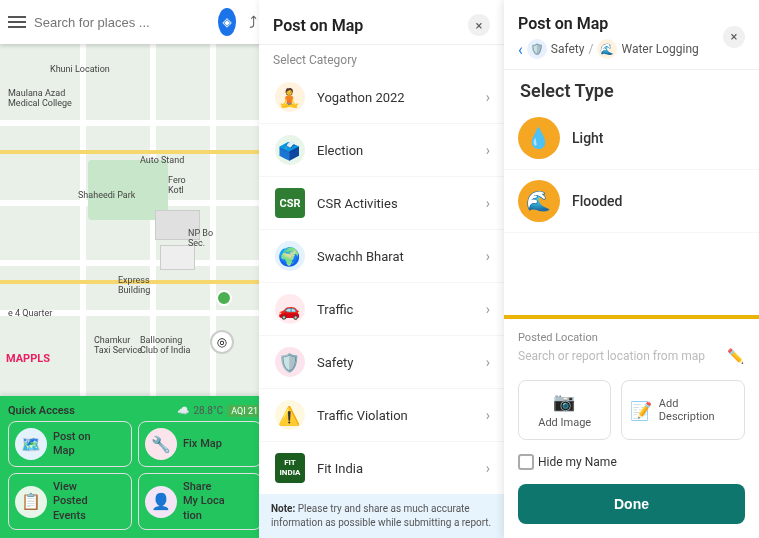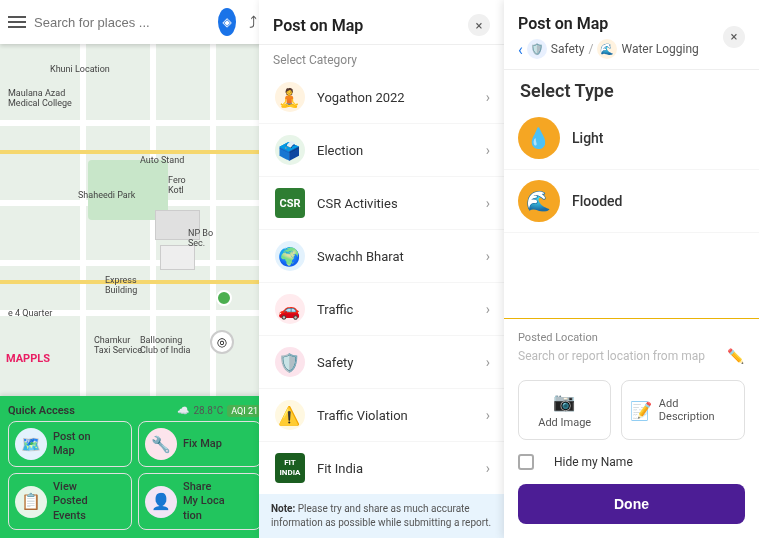--- a/index.html
+++ b/index.html
@@ -320,21 +320,21 @@
     }
 
     .type-label {
       font-size: 14px;
       color: #333;
       font-weight: 500;
     }
 
     .posted-location-section {
       padding: 12px 14px 8px;
-      border-top: 1px solid #eab308;
+      border-top: 4px solid #eab308;
     }
 
     .posted-location-title {
       font-size: 11px;
       color: #888;
       margin-bottom: 4px;
     }
 
     .location-search-row {
       display: flex;
@@ -384,40 +384,40 @@
 
     .add-desc-btn {
       flex: 1.4;
       flex-direction: row;
       gap: 6px;
     }
 
     .hide-name-row {
       display: flex;
       align-items: center;
-      gap: 20px;
+      gap: 4px;
       padding: 6px 14px 10px;
       text-align: right;
     }
 
     .checkbox-custom {
       width: 16px; height: 16px;
       border: 2px solid #aaa;
       border-radius: 3px;
       cursor: pointer;
     }
 
     .hide-name-text {
       font-size: 12px;
       color: #333;
     }
 
     .done-btn {
       margin: 4px 14px 14px;
-      background: #4c1d95;
+      background: #0f766e;
       color: white;
       border: none;
       border-radius: 8px;
       padding: 12px;
       font-size: 14px;
       font-weight: 600;
       cursor: pointer;
       width: calc(100% - 28px);
       text-align: center;
     }
@@ -447,21 +447,21 @@
   <div class="map-yellow" style="top:280px;left:0;width:270px;"></div>
 
   <div class="map-green" style="top:160px;left:88px;width:80px;height:60px;background:#c8e6c9;"></div>
 
   <div style="position:absolute;top:210px;left:155px;width:45px;height:30px;background:#e0e0e0;border:1px solid #ccc;"></div>
   <div style="position:absolute;top:245px;left:160px;width:35px;height:25px;background:#eeeeee;border:1px solid #ccc;"></div>
 
   <span class="map-label" style="left:8px;top:88px;">Maulana Azad<br>Medical College</span>
   <span class="map-label" style="left:50px;top:64px;">Khuni Location</span>
   <span class="map-label" style="left:78px;top:190px;">Shaheedi Park</span>
-  <span class="map-label" style="left:105px;top:275px;">Express<br>Building</span>
+  <span class="map-label" style="left:118px;top:275px;">Express<br>Building</span>
   <span class="map-label" style="left:140px;top:155px;">Auto Stand</span>
   <span class="map-label" style="left:168px;top:175px;">Fero<br>Kotl</span>
   <span class="map-label" style="left:140px;top:335px;">Ballooning<br>Club of India</span>
   <span class="map-label" style="left:94px;top:335px;">Chamkur<br>Taxi Service</span>
   <span class="map-label" style="left:8px;top:308px;">e 4 Quarter</span>
   <span class="map-label" style="left:6px;top:352px;font-size:11px;font-weight:700;color:#e91e63;">MAPPLS</span>
   <span class="map-label" style="left:188px;top:228px;">NP Bo<br>Sec.</span>
 
   <div class="map-pin" style="left:216px;top:290px;"></div>
   <div style="position:absolute;left:210px;top:330px;width:24px;height:24px;background:white;border-radius:50%;border:2px solid #ccc;display:flex;align-items:center;justify-content:center;font-size:12px;cursor:pointer;">◎</div>

